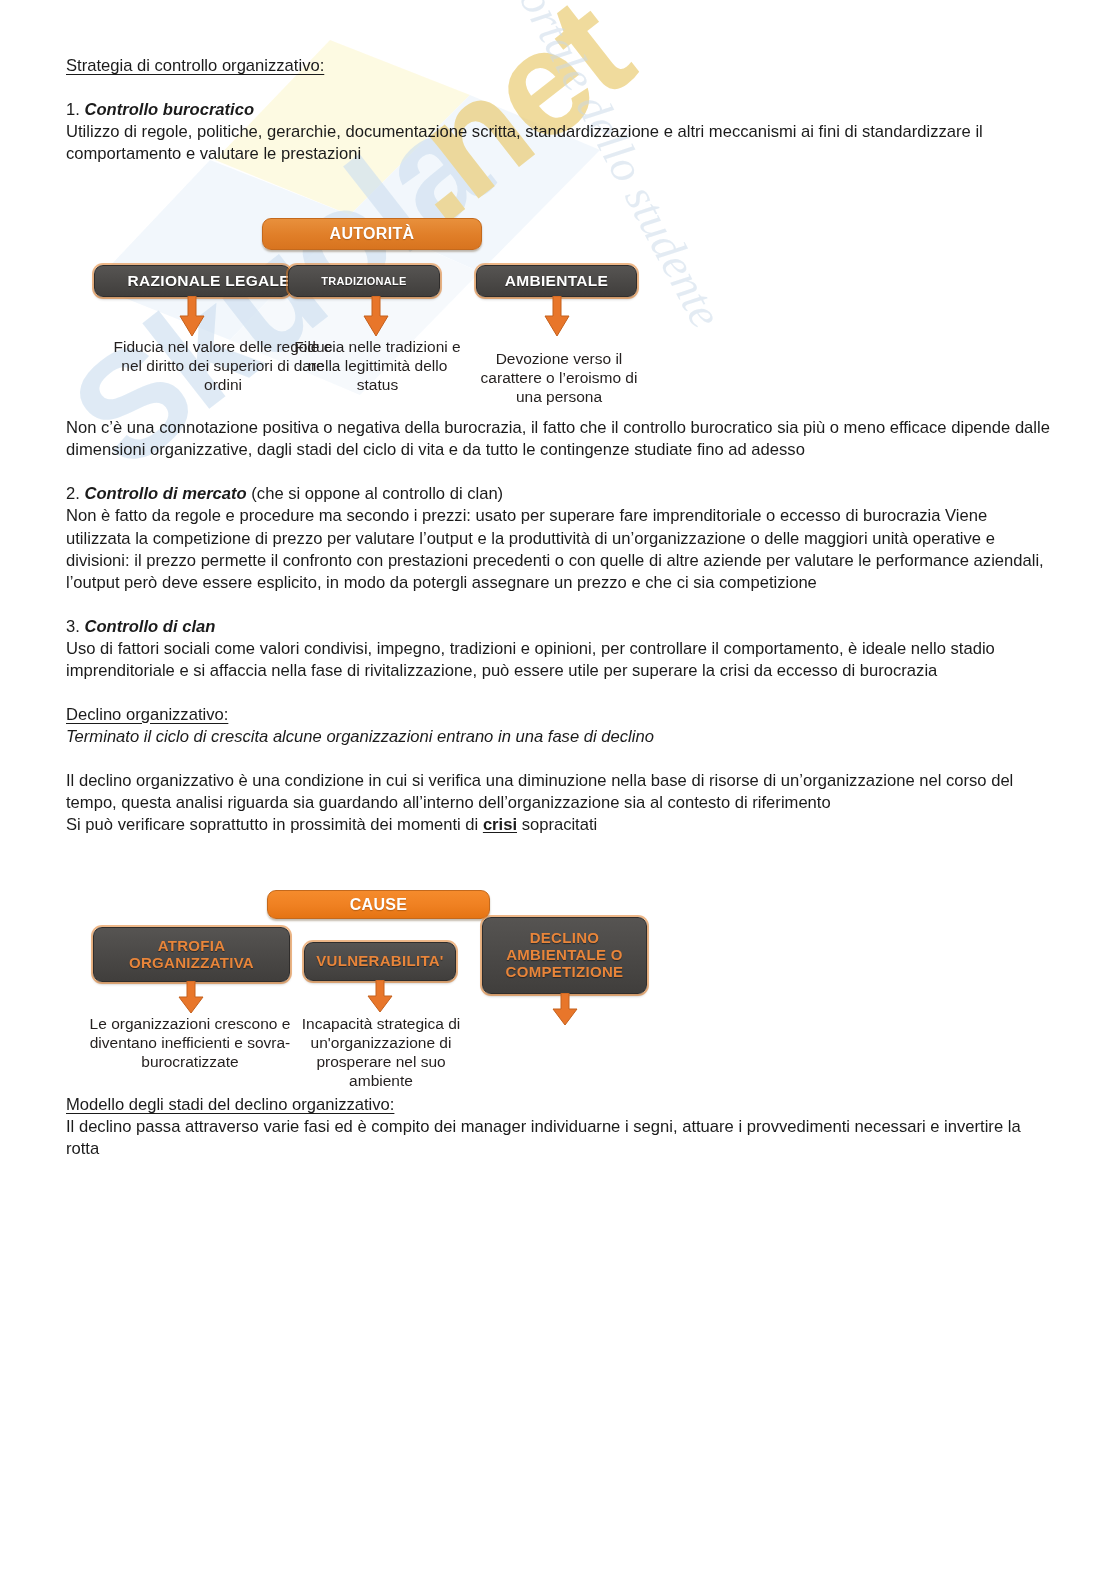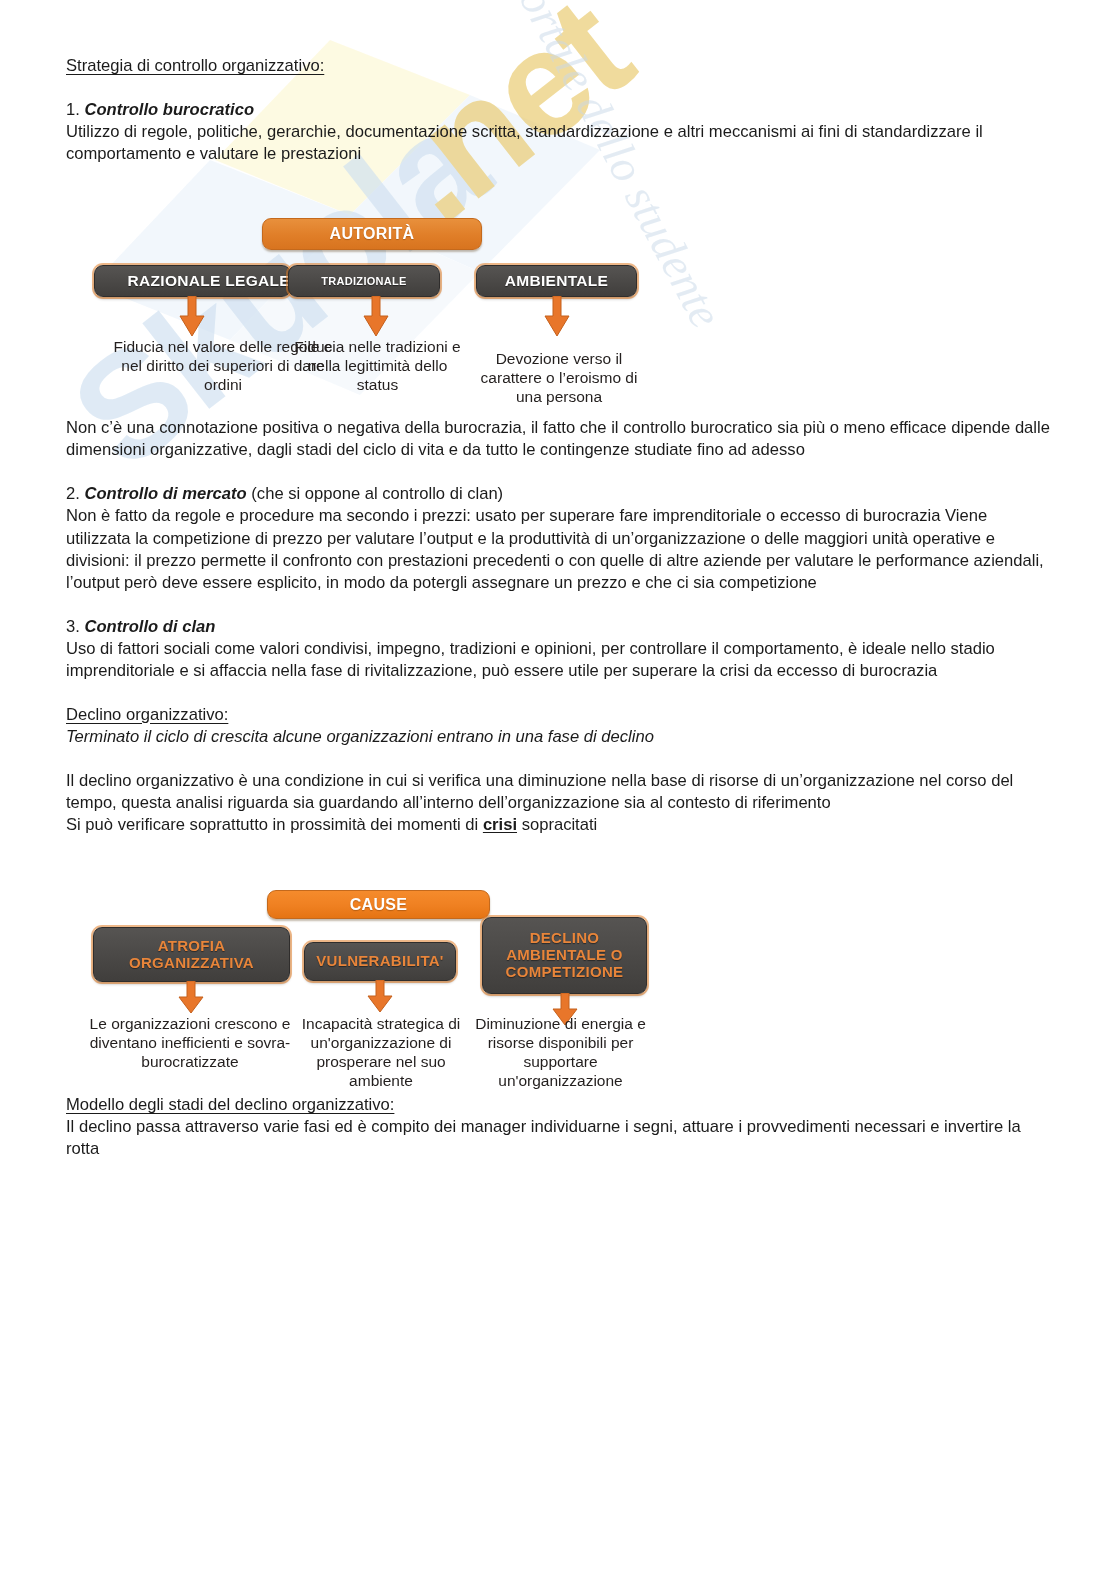--- a/index.html
+++ b/index.html
@@ -236,18 +236,15 @@
     <svg class="dg-arrow" style="left:470px; top:107px;" height="34" viewBox="0 0 26 34">
       <path d="M9 0 H17 V16 H25 L13 32 L1 16 H9 Z" fill="#e8762a" stroke="#c4601c" stroke-width="1"></path>
     </svg>
 
     <div class="dg-caption" style="left:-1px; top:129px; width:218px;">
       <span>Le organizzazioni crescono e diventano inefficienti e sovra-burocratizzate</span>
     </div>
     <div class="dg-caption" style="left:218px; top:129px; width:162px;">
       <span>Incapacità strategica di un'organizzazione di prosperare nel suo ambiente</span>
     </div>
-    <div class="dg-caption" style="left:379px; top:129px; width:199px;">
-      <span>Diminuzione di energia e risorse disponibili per supportare un'organizzazione</span>
-    </div>
   </div>
 
 </div>
 
 </body></html>

